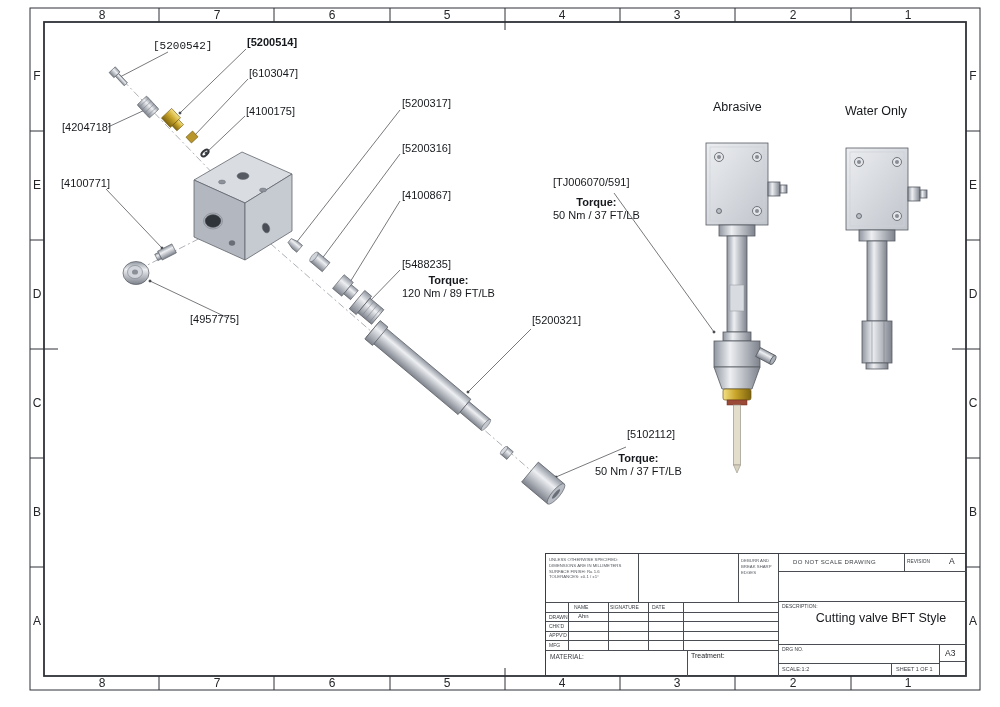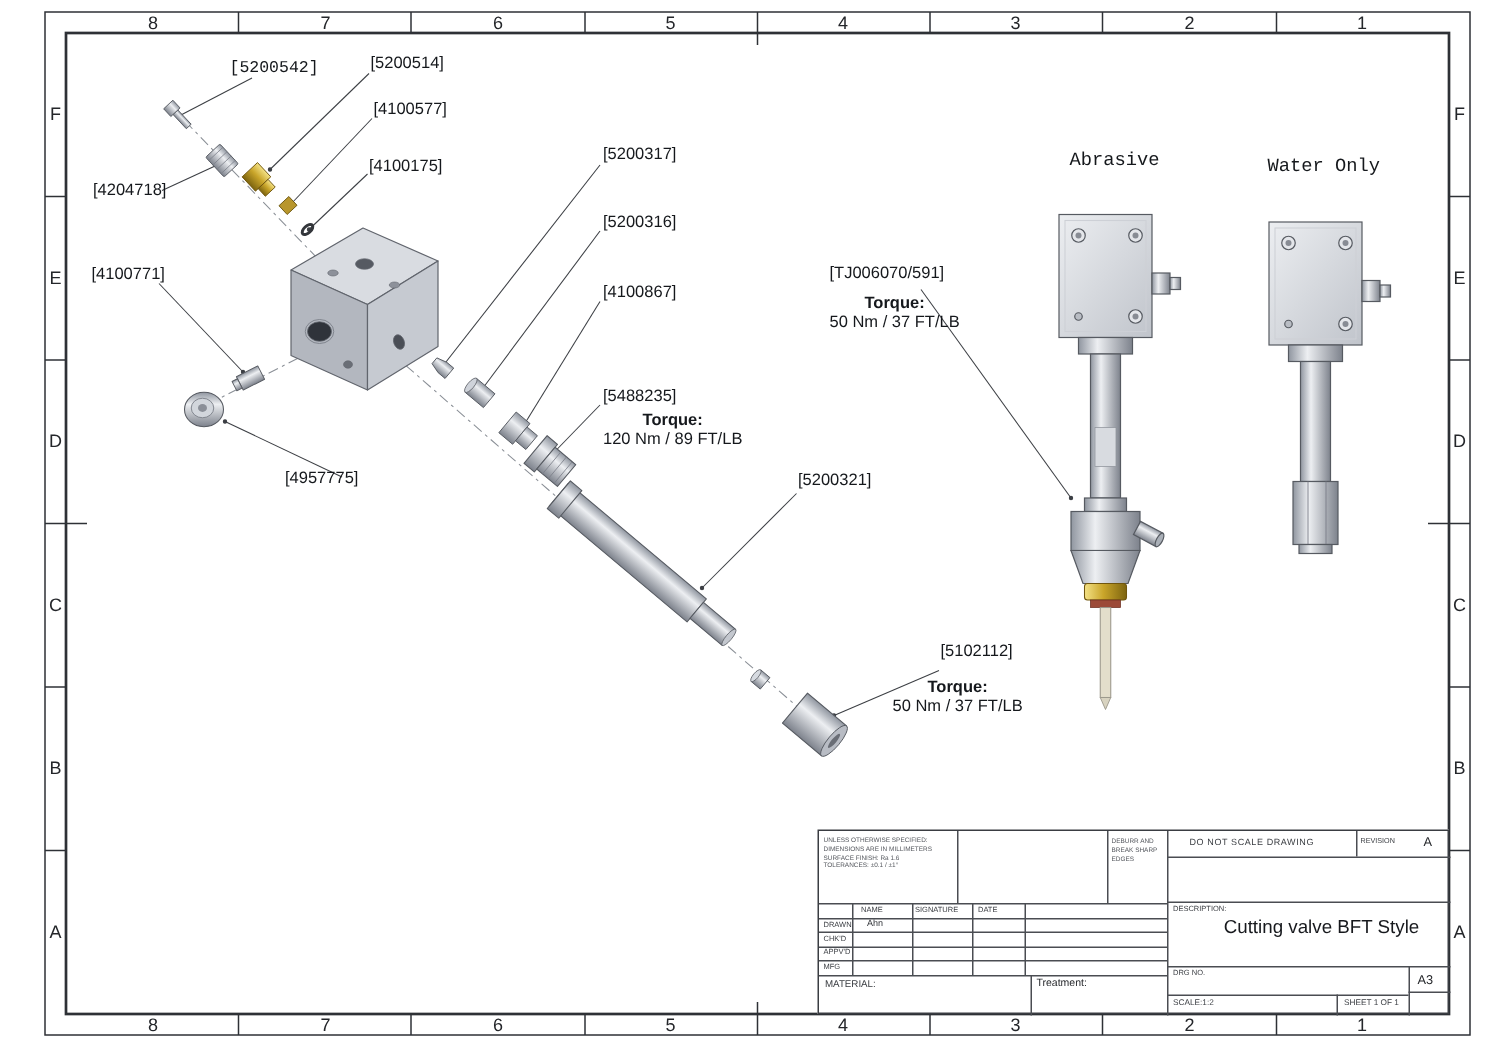--- a/index.html
+++ b/index.html
@@ -1,21 +1,21 @@
 <!DOCTYPE html>
 <html><head>
 <meta charset="utf-8">
 <style>
   html,body{margin:0;padding:0;background:#fff;}
   .sheet{position:relative;width:1000px;height:707px;background:#ffffff;overflow:hidden;
          font-family:"Liberation Sans", sans-serif;color:#1a1a1a;}
   .sheet svg{position:absolute;left:0;top:0;}
   .lbl{position:absolute;font-size:11px;color:#15181c;white-space:nowrap;}
   .grid-lab{position:absolute;font-size:12px;color:#24262a;transform:translate(-50%,-50%);}
-  .view-title{position:absolute;font-size:12.5px;color:#15181c;white-space:nowrap;font-family:Liberation Mono, monospace;}
+  .view-title{position:absolute;font-size:12.5px;color:#15181c;white-space:nowrap;}
   .torque{position:absolute;font-size:11px;line-height:1.2;color:#15181c;white-space:nowrap;}
   .torque .tq-label{font-weight:bold;text-align:center;}
   .tb{position:absolute;left:545px;top:553px;width:421px;height:123px;border:1.2px solid #3a3d42;box-sizing:border-box;background:#fff;}
   .tb .ln{position:absolute;background:#4a4d52;}
   .tb .vln{width:1px;}
   .tb .hln{height:1px;}
   .tb-t{position:absolute;color:#3a3d42;white-space:nowrap;}
   .pre{white-space:pre-line;line-height:1.35;}
 </style>
 </head>
@@ -288,22 +288,22 @@
   <div class="grid-lab" style="left:37px;top:512px;">B</div>
   <div class="grid-lab" style="left:37px;top:621px;">A</div>
   <div class="grid-lab" style="left:973px;top:76px;">F</div>
   <div class="grid-lab" style="left:973px;top:185px;">E</div>
   <div class="grid-lab" style="left:973px;top:294px;">D</div>
   <div class="grid-lab" style="left:973px;top:403px;">C</div>
   <div class="grid-lab" style="left:973px;top:512px;">B</div>
   <div class="grid-lab" style="left:973px;top:621px;">A</div>
 
   <div class="lbl" style="left:153px;top:40px;font-family:Liberation Mono, monospace;">[5200542]</div>
-  <div class="lbl" style="left:247px;top:36px;">[5200514]</div>
-  <div class="lbl" style="left:249px;top:67px;">[4100577]</div>
+  <div class="lbl" style="left:247px;top:36px;font-weight:bold;">[5200514]</div>
+  <div class="lbl" style="left:249px;top:67px;">[6103047]</div>
   <div class="lbl" style="left:246px;top:105px;">[4100175]</div>
   <div class="lbl" style="left:62px;top:121px;">[4204718]</div>
   <div class="lbl" style="left:402px;top:97px;">[5200317]</div>
   <div class="lbl" style="left:402px;top:142px;">[5200316]</div>
   <div class="lbl" style="left:402px;top:189px;">[4100867]</div>
   <div class="lbl" style="left:61px;top:177px;">[4100771]</div>
   <div class="lbl" style="left:402px;top:258px;">[5488235]</div>
   <div class="lbl" style="left:190px;top:313px;">[4957775]</div>
   <div class="lbl" style="left:532px;top:314px;">[5200321]</div>
   <div class="lbl" style="left:627px;top:428px;">[5102112]</div>

